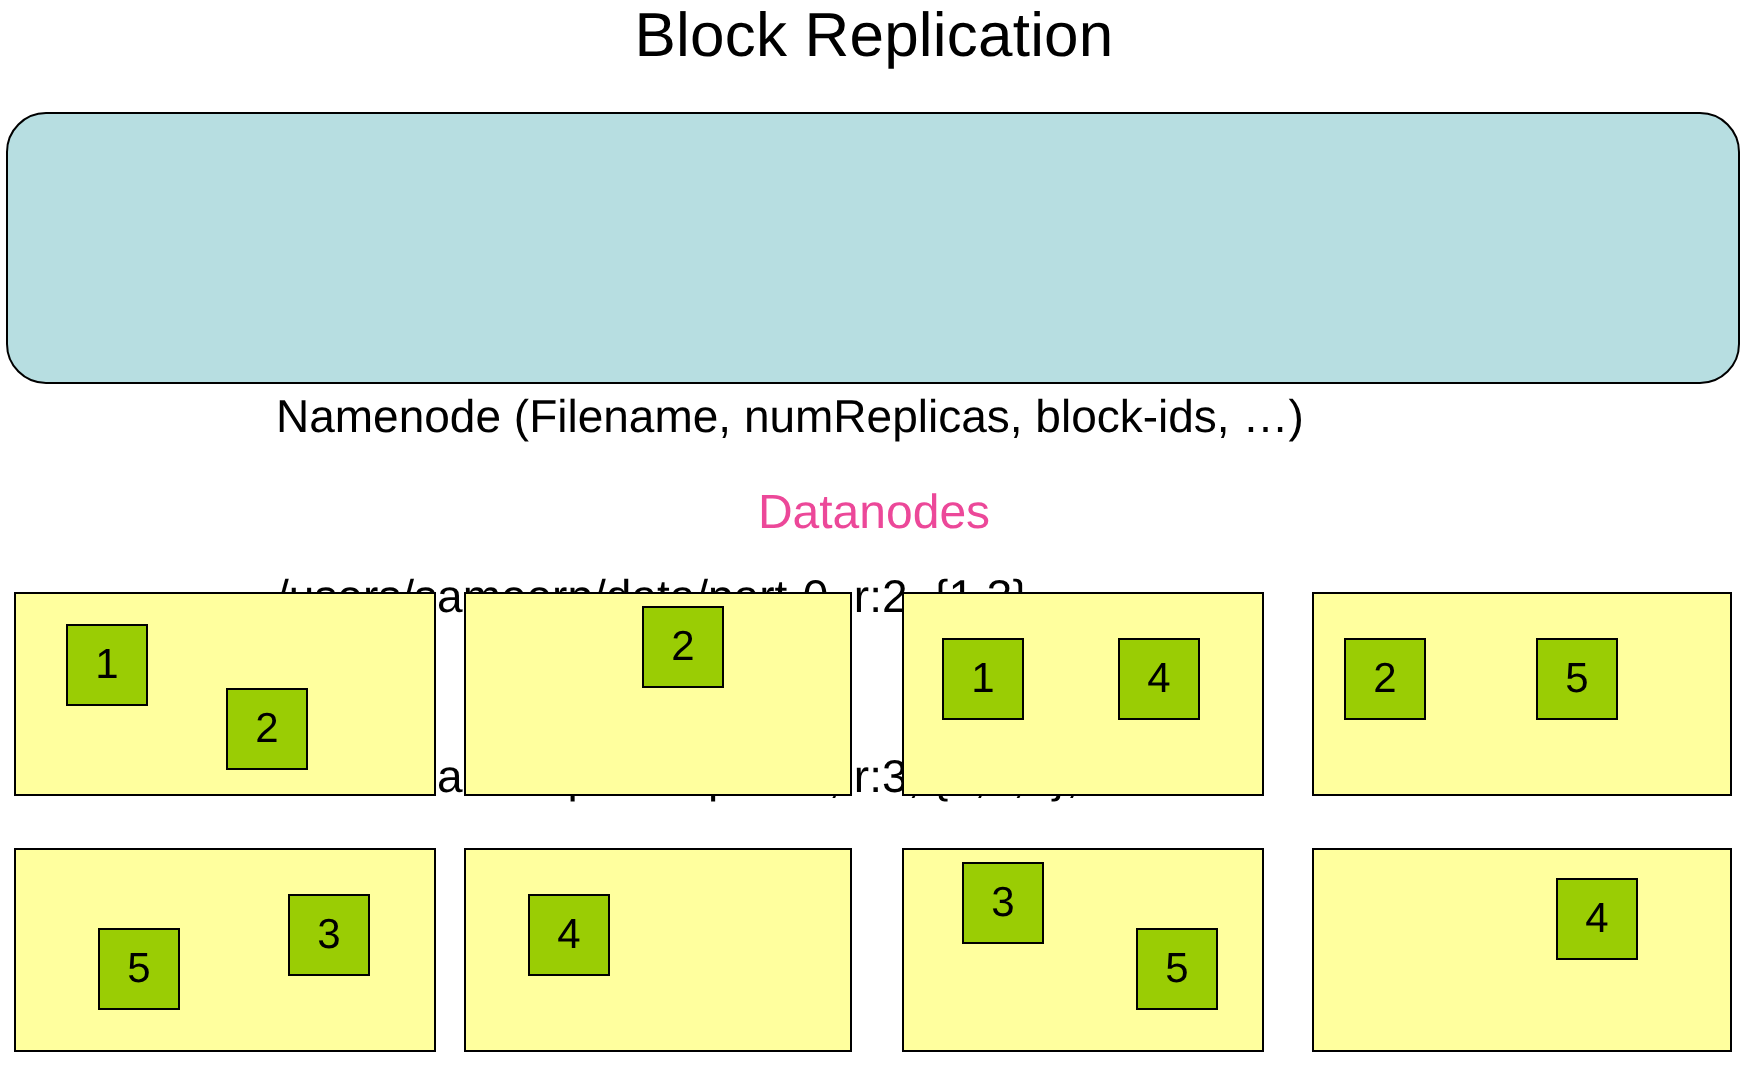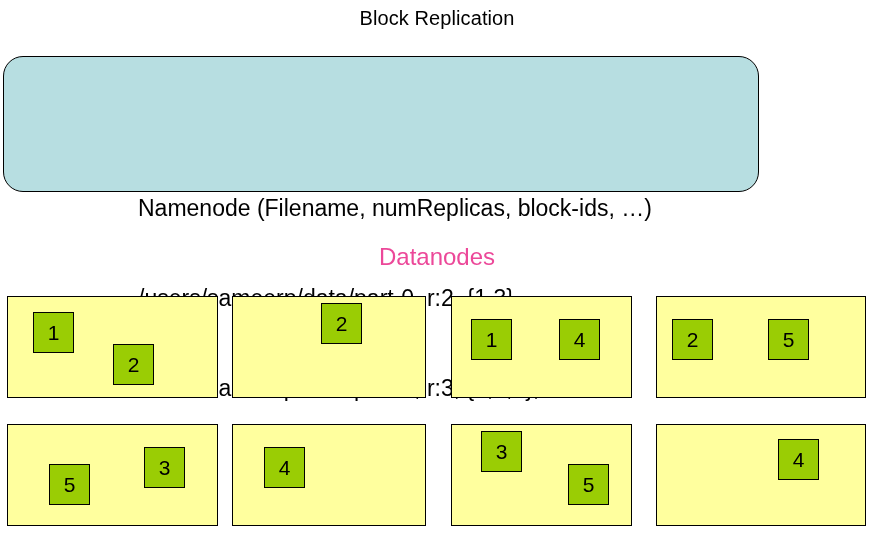--- a/index.html
+++ b/index.html
@@ -20,30 +20,30 @@
     left: 0; top: 0;
     width: 874px;
     height: 536px;
   }
   .title {
     position: absolute;
     left: 0;
     top: 4px;
     width: 874px;
     text-align: center;
-    font-size: 20px;
+    font-size: 31px;
     line-height: 28px;
     letter-spacing: 0.1px;
     color: #000000;
   }
   .namenode-box {
     position: absolute;
     left: 3px;
     top: 56px;
-    width: 756px;
+    width: 867px;
     height: 136px;
     box-sizing: border-box;
     background: #b7dee1;
     border: 1.6px solid #000000;
     border-radius: 20px;
   }
   .namenode-text {
     position: absolute;
     left: 134px;
     top: 76px;

